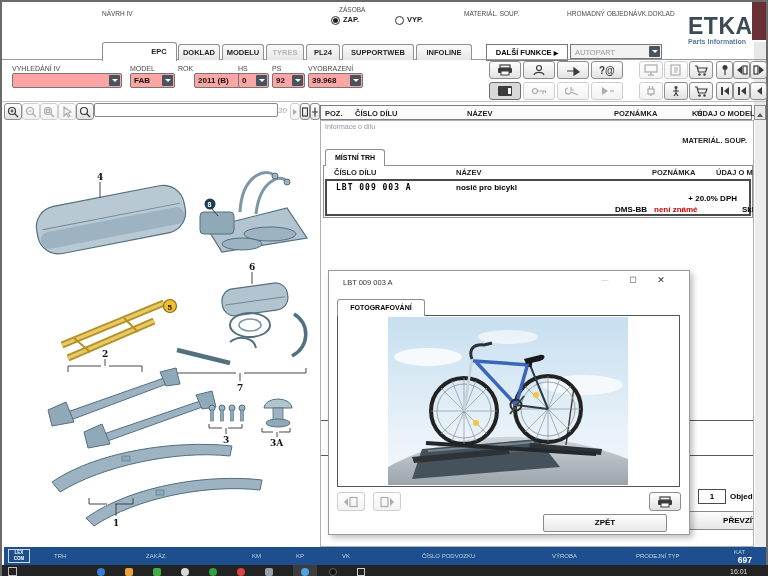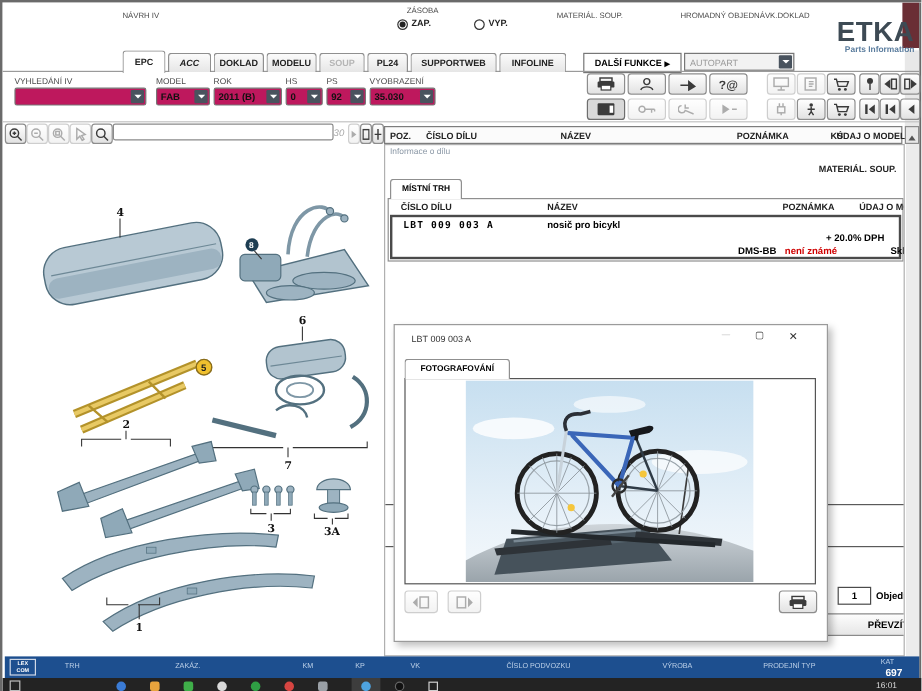--- a/index.html
+++ b/index.html
@@ -2,21 +2,21 @@
 <html><head>
 <meta charset="utf-8">
 <style>
   html,body{margin:0;padding:0;background:#fff;}
   #app{position:relative;width:768px;height:576px;overflow:hidden;
        font-family:"Liberation Sans",sans-serif;background:#fff;
        border-top:2px solid #6a6a6a;border-left:2px solid #6a6a6a;box-sizing:border-box;}
   .abs{position:absolute;}
   .lbl{font-size:7px;color:#4a4a4a;white-space:nowrap;}
   .blbl{font-size:7.5px;font-weight:bold;color:#222;white-space:nowrap;}
-  .combo{position:absolute;height:13px;background:#be185d;border:1px solid #767676;border-radius:2px;
+  .combo{position:absolute;height:13px;background:#fca5a5;border:1px solid #767676;border-radius:2px;
          font-size:8px;font-weight:bold;line-height:13px;padding-left:3px;color:#111;}
   .dd{position:absolute;right:1px;top:1px;bottom:1px;width:11px;background:#49535e;border-radius:1px;}
   .dd::after{content:"";position:absolute;left:3px;top:4px;border:3px solid transparent;border-top-color:#fff;}
   .tab{position:absolute;top:42px;height:15px;background:linear-gradient(#fbfbfb,#e6e6e6);
        border:1px solid #8f8f8f;border-bottom:none;border-radius:3px 3px 0 0;
        font-size:7.5px;font-weight:bold;color:#222;text-align:center;line-height:15px;z-index:3;}
   .tab.active{top:40px;height:18px;background:#fff;line-height:17px;z-index:5;}
   .tab.disabled{color:#b5b5b5;}
   .tbtn{position:absolute;background:linear-gradient(#ffffff,#e2e2e2);border:1px solid #8d8d8d;
         border-radius:3px;display:flex;align-items:center;justify-content:center;}
@@ -48,31 +48,31 @@
     <span class="abs" style="left:2px;top:3px;width:5px;height:5px;background:#222;border-radius:50%;"></span>
     <span class="abs blbl" style="left:12px;top:0;">ZAP.</span>
   </div>
   <div class="abs" style="left:393px;top:13px;width:60px;height:10px;">
     <span class="abs" style="left:0;top:1px;width:7px;height:7px;border:1px solid #333;border-radius:50%;background:#fff;"></span>
     <span class="abs blbl" style="left:12px;top:0;">VYP.</span>
   </div>
   <div class="abs lbl" style="left:462px;top:8px;font-size:6.5px;">MATERIÁL. SOUP.</div>
   <div class="abs lbl" style="left:565px;top:8px;font-size:6.5px;">HROMADNÝ OBJEDNÁVK.DOKLAD</div>
 
-  <div class="abs" style="left:686px;top:12px;width:74px;height:38px;text-align:right;">
+  <div class="abs" style="left:686px;top:12px;width:74px;height:38px;">
     <div style="font-size:23px;font-weight:900;color:#3d4a54;letter-spacing:0.5px;line-height:24px;">ETKA</div>
     <div style="font-size:7px;font-weight:bold;color:#5b7d9e;">Parts Information</div>
   </div>
 
   <div class="hline" style="left:0;top:57px;width:764px;z-index:2;"></div>
-  <div class="tab active" style="left:100px;width:34px;">EPC</div>
+  <div class="tab active" style="left:100px;width:34px;padding-left:39px;">EPC</div>
   <div class="tab" style="left:138px;width:34px;font-style:italic;">ACC</div>
   <div class="tab" style="left:176px;width:40px;">DOKLAD</div>
   <div class="tab" style="left:220px;width:40px;">MODELU</div>
-  <div class="tab disabled" style="left:264px;width:36px;">SOUP</div>
+  <div class="tab disabled" style="left:264px;width:36px;">TYRES</div>
   <div class="tab" style="left:304px;width:32px;">PL24</div>
   <div class="tab" style="left:340px;width:70px;">SUPPORTWEB</div>
   <div class="tab" style="left:414px;width:54px;">INFOLINE</div>
 
   <div class="abs" style="left:484px;top:42px;width:80px;height:15px;background:#fff;border:1px solid #777;font-size:7.5px;font-weight:bold;text-align:center;line-height:15px;">
     <span>DALŠÍ FUNKCE</span>
     <span style="font-size:6px;">▶</span>
   </div>
   <div class="abs" style="left:568px;top:42px;width:92px;height:15px;background:#f2f2f2;border:1px solid #777;font-size:7.5px;color:#9a9a9a;line-height:15px;padding-left:4px;box-sizing:border-box;">
     <span>AUTOPART</span>
@@ -81,34 +81,34 @@
 
   <div class="abs lbl" style="left:10px;top:63px;">VYHLEDÁNÍ IV</div>
   <div class="combo" style="left:10px;top:71px;width:105px;">
     <span></span><span class="dd"></span>
   </div>
   <div class="abs lbl" style="left:128px;top:63px;">MODEL</div>
   <div class="combo" style="left:128px;top:71px;width:40px;">
     <span>FAB</span><span class="dd"></span>
   </div>
   <div class="abs lbl" style="left:176px;top:63px;">ROK</div>
-  <div class="combo" style="left:176px;top:71px;width:52px;">
+  <div class="combo" style="left:192px;top:71px;width:52px;">
     <span>2011 (B)</span><span class="dd"></span>
   </div>
   <div class="abs lbl" style="left:236px;top:63px;">HS</div>
   <div class="combo" style="left:236px;top:71px;width:26px;">
     <span>0</span><span class="dd"></span>
   </div>
   <div class="abs lbl" style="left:270px;top:63px;">PS</div>
   <div class="combo" style="left:270px;top:71px;width:28px;">
     <span>92</span><span class="dd"></span>
   </div>
   <div class="abs lbl" style="left:306px;top:63px;">VYOBRAZENÍ</div>
   <div class="combo" style="left:306px;top:71px;width:50px;">
-    <span>35.030</span><span class="dd"></span>
+    <span>39.968</span><span class="dd"></span>
   </div>
 
   <div class="tbtn" style="left:487px;top:59px;width:30px;height:16px;">
     <svg width="16" height="12">
         <rect x="3" y="1" width="10" height="3" class="ic-stroke"></rect>
         <rect x="1" y="4" width="14" height="5" rx="1" class="ic-fill"></rect>
         <rect x="4" y="7" width="8" height="4" fill="#fff" stroke="#3b3b3b" stroke-width="1"></rect>
       </svg>
   </div>
   <div class="tbtn" style="left:521px;top:59px;width:30px;height:16px;">
@@ -518,20 +518,23 @@
           <path d="M11 2 L15 6 L11 10 Z" class="ic-fill"></path>
         </svg>
     </div>
     <div class="tbtn" style="left:320px;top:221px;width:30px;height:17px;">
       <svg width="16" height="12">
           <rect x="3" y="1" width="10" height="3" class="ic-stroke"></rect>
           <rect x="1" y="4" width="14" height="5" rx="1" class="ic-fill"></rect>
           <rect x="4" y="7" width="8" height="4" fill="#fff" stroke="#3b3b3b" stroke-width="1"></rect>
         </svg>
     </div>
+    <div class="abs" style="left:214px;top:243px;width:122px;height:16px;background:linear-gradient(#fdfdfd,#e8e8e8);border:1px solid #8a8a8a;border-radius:2px;font-size:8px;text-align:center;line-height:16px;font-weight:bold;">
+      <span>ZPĚT</span>
+    </div>
   </div>
 
   <div class="abs" style="left:2px;top:545px;width:762px;height:18px;background:#1d4f8f;">
     <div class="abs" style="left:4px;top:2px;width:22px;height:14px;border:1px solid #cfd8e6;box-sizing:border-box;color:#fff;font-size:4.5px;font-weight:bold;line-height:6px;text-align:center;">
       <div>LEX</div>
       <div>COM</div>
     </div>
     <span class="abs" style="left:50px;top:6px;font-size:6px;color:#bcd0e8;">TRH</span>
     <span class="abs" style="left:142px;top:6px;font-size:6px;color:#bcd0e8;">ZAKÁZ.</span>
     <span class="abs" style="left:248px;top:6px;font-size:6px;color:#bcd0e8;">KM</span>

